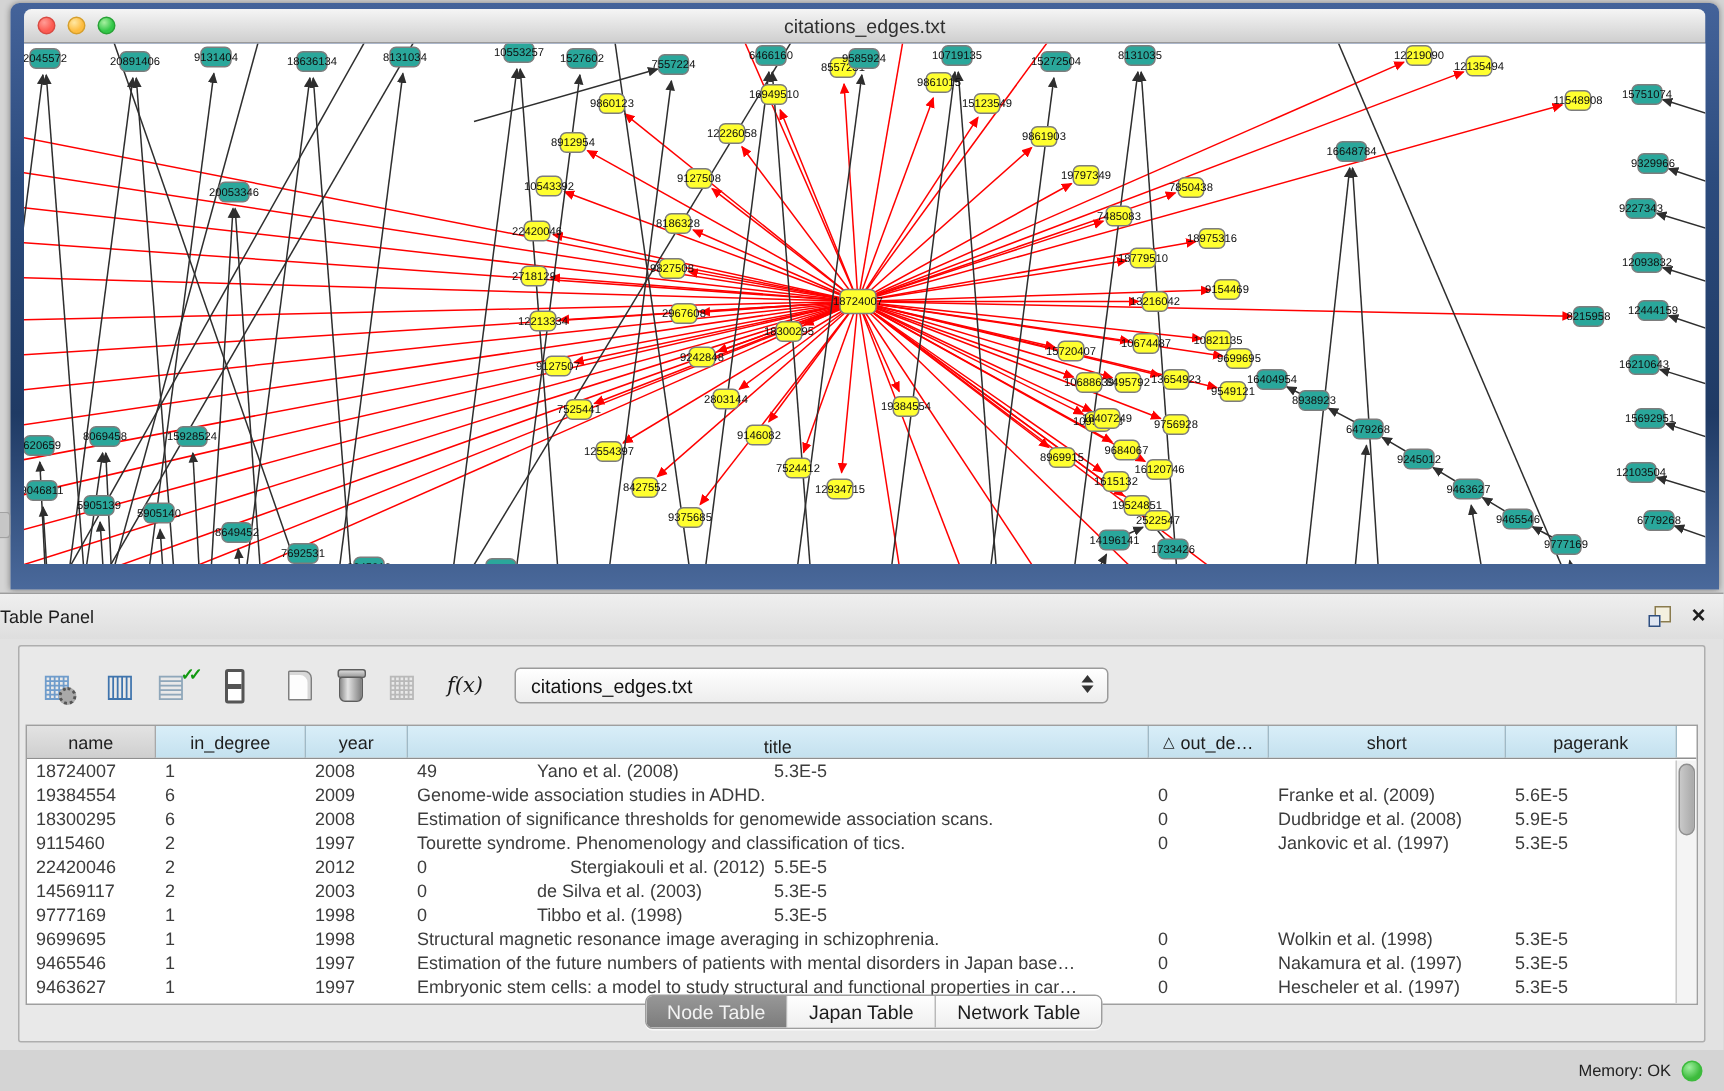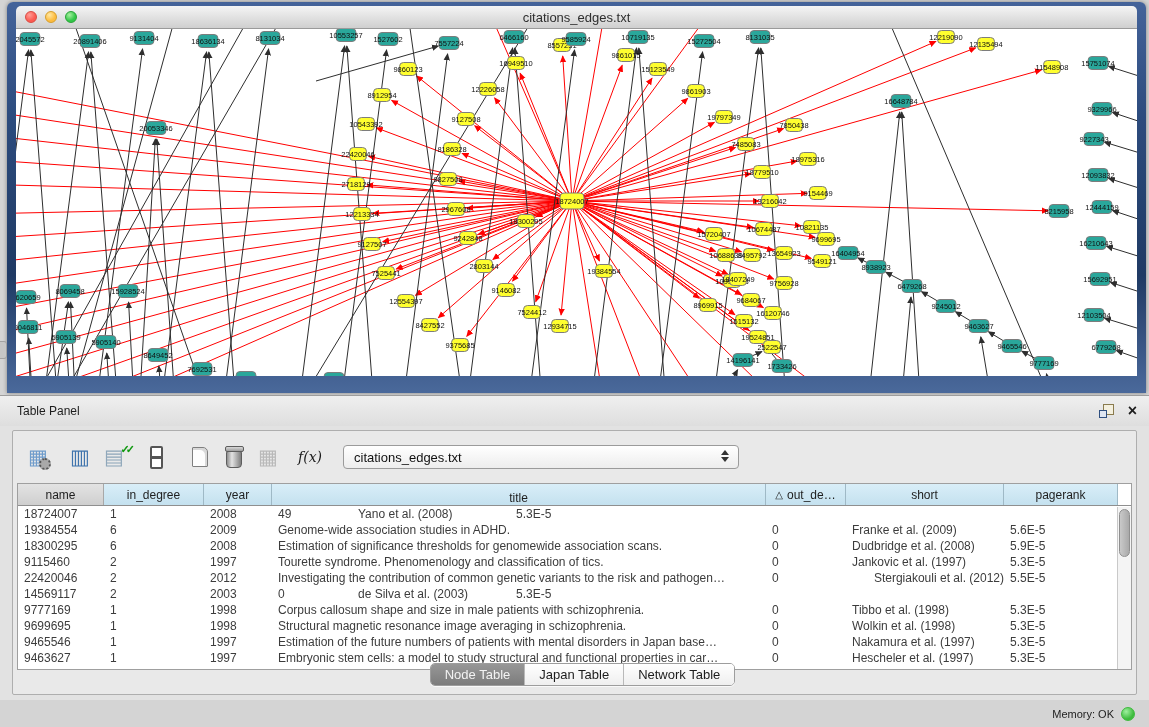--- a/index.html
+++ b/index.html
@@ -29,21 +29,21 @@
     background:#c6c6c6; border:1px solid #a2a2a2; border-left:none; border-radius:0 3px 3px 0;}
 
   
   #cursor { position:absolute; left:571px; top:398px; width:0; height:0;
     border-left:5px solid #3c3c3c; border-bottom:9px solid transparent;
     border-top:2px solid transparent; transform:rotate(-18deg); opacity:.85; }
 
   
   #tablePanel { position:absolute; left:0; top:395px; right:0; bottom:27px;
     background:#e2e2e2; border-top:1px solid #9d9d9d; }
-  .tp-titlebar { height:30px; display:flex; align-items:center; padding:0 12px 0 17px;
+  .tp-titlebar { height:30px; display:flex; align-items:center; padding:0 12px 0 0;
     background:linear-gradient(#efefef,#dedede); }
   .tp-title { font-size:12px; color:#1d1d1d; }
   .tp-sp { flex:1; }
   .float-ic { position:relative; width:15px; height:14px; margin-right:14px; cursor:pointer; }
   .float-ic::before { content:""; position:absolute; right:0; top:0; width:9px; height:9px; border:1px solid #8a7b4e; background:#f4f0df;}
   .float-ic::after  { content:""; position:absolute; left:0; bottom:0; width:6px; height:6px; border:1px solid #2f4f80; background:#dfe6f2;}
   .close-ic { font-size:16px; font-weight:bold; color:#1c1c1c; cursor:pointer; line-height:14px; }
 
   .tp-body { position:absolute; top:34px; left:12px; right:12px; bottom:5px;
     background:#e9e9e9; border:1px solid #aeaeae; border-radius:2px; }
@@ -782,38 +782,36 @@
             <div class="tcell" style="width: 68px;">1997</div>
             <div class="tcell" style="width: 494px;">Tourette syndrome. Phenomenology and classification of tics.</div>
             <div class="tcell" style="width: 80px;">0</div>
             <div class="tcell" style="width: 158px;">Jankovic et al. (1997)</div>
             <div class="tcell" style="width: 114px;">5.3E-5</div>
           </div>
           <div class="trow">
             <div class="tcell" style="width: 86px;">22420046</div>
             <div class="tcell" style="width: 100px;">2</div>
             <div class="tcell" style="width: 68px;">2012</div>
-            <div class="tcell" style="width: 494px;">Investigating the contribution of common genetic variants to the risk and pathogen…</div>
             <div class="tcell" style="width: 80px;">0</div>
             <div class="tcell" style="width: 158px; text-align: right;">Stergiakouli et al. (2012)</div>
             <div class="tcell" style="width: 114px;">5.5E-5</div>
           </div>
           <div class="trow">
             <div class="tcell" style="width: 86px;">14569117</div>
             <div class="tcell" style="width: 100px;">2</div>
             <div class="tcell" style="width: 68px;">2003</div>
             <div class="tcell" style="width: 80px;">0</div>
             <div class="tcell" style="width: 158px;">de Silva et al. (2003)</div>
             <div class="tcell" style="width: 114px;">5.3E-5</div>
           </div>
           <div class="trow">
             <div class="tcell" style="width: 86px;">9777169</div>
             <div class="tcell" style="width: 100px;">1</div>
             <div class="tcell" style="width: 68px;">1998</div>
-            <div class="tcell" style="width: 494px;">Corpus callosum shape and size in male patients with schizophrenia.</div>
             <div class="tcell" style="width: 80px;">0</div>
             <div class="tcell" style="width: 158px;">Tibbo et al. (1998)</div>
             <div class="tcell" style="width: 114px;">5.3E-5</div>
           </div>
           <div class="trow">
             <div class="tcell" style="width: 86px;">9699695</div>
             <div class="tcell" style="width: 100px;">1</div>
             <div class="tcell" style="width: 68px;">1998</div>
             <div class="tcell" style="width: 494px;">Structural magnetic resonance image averaging in schizophrenia.</div>
             <div class="tcell" style="width: 80px;">0</div>

